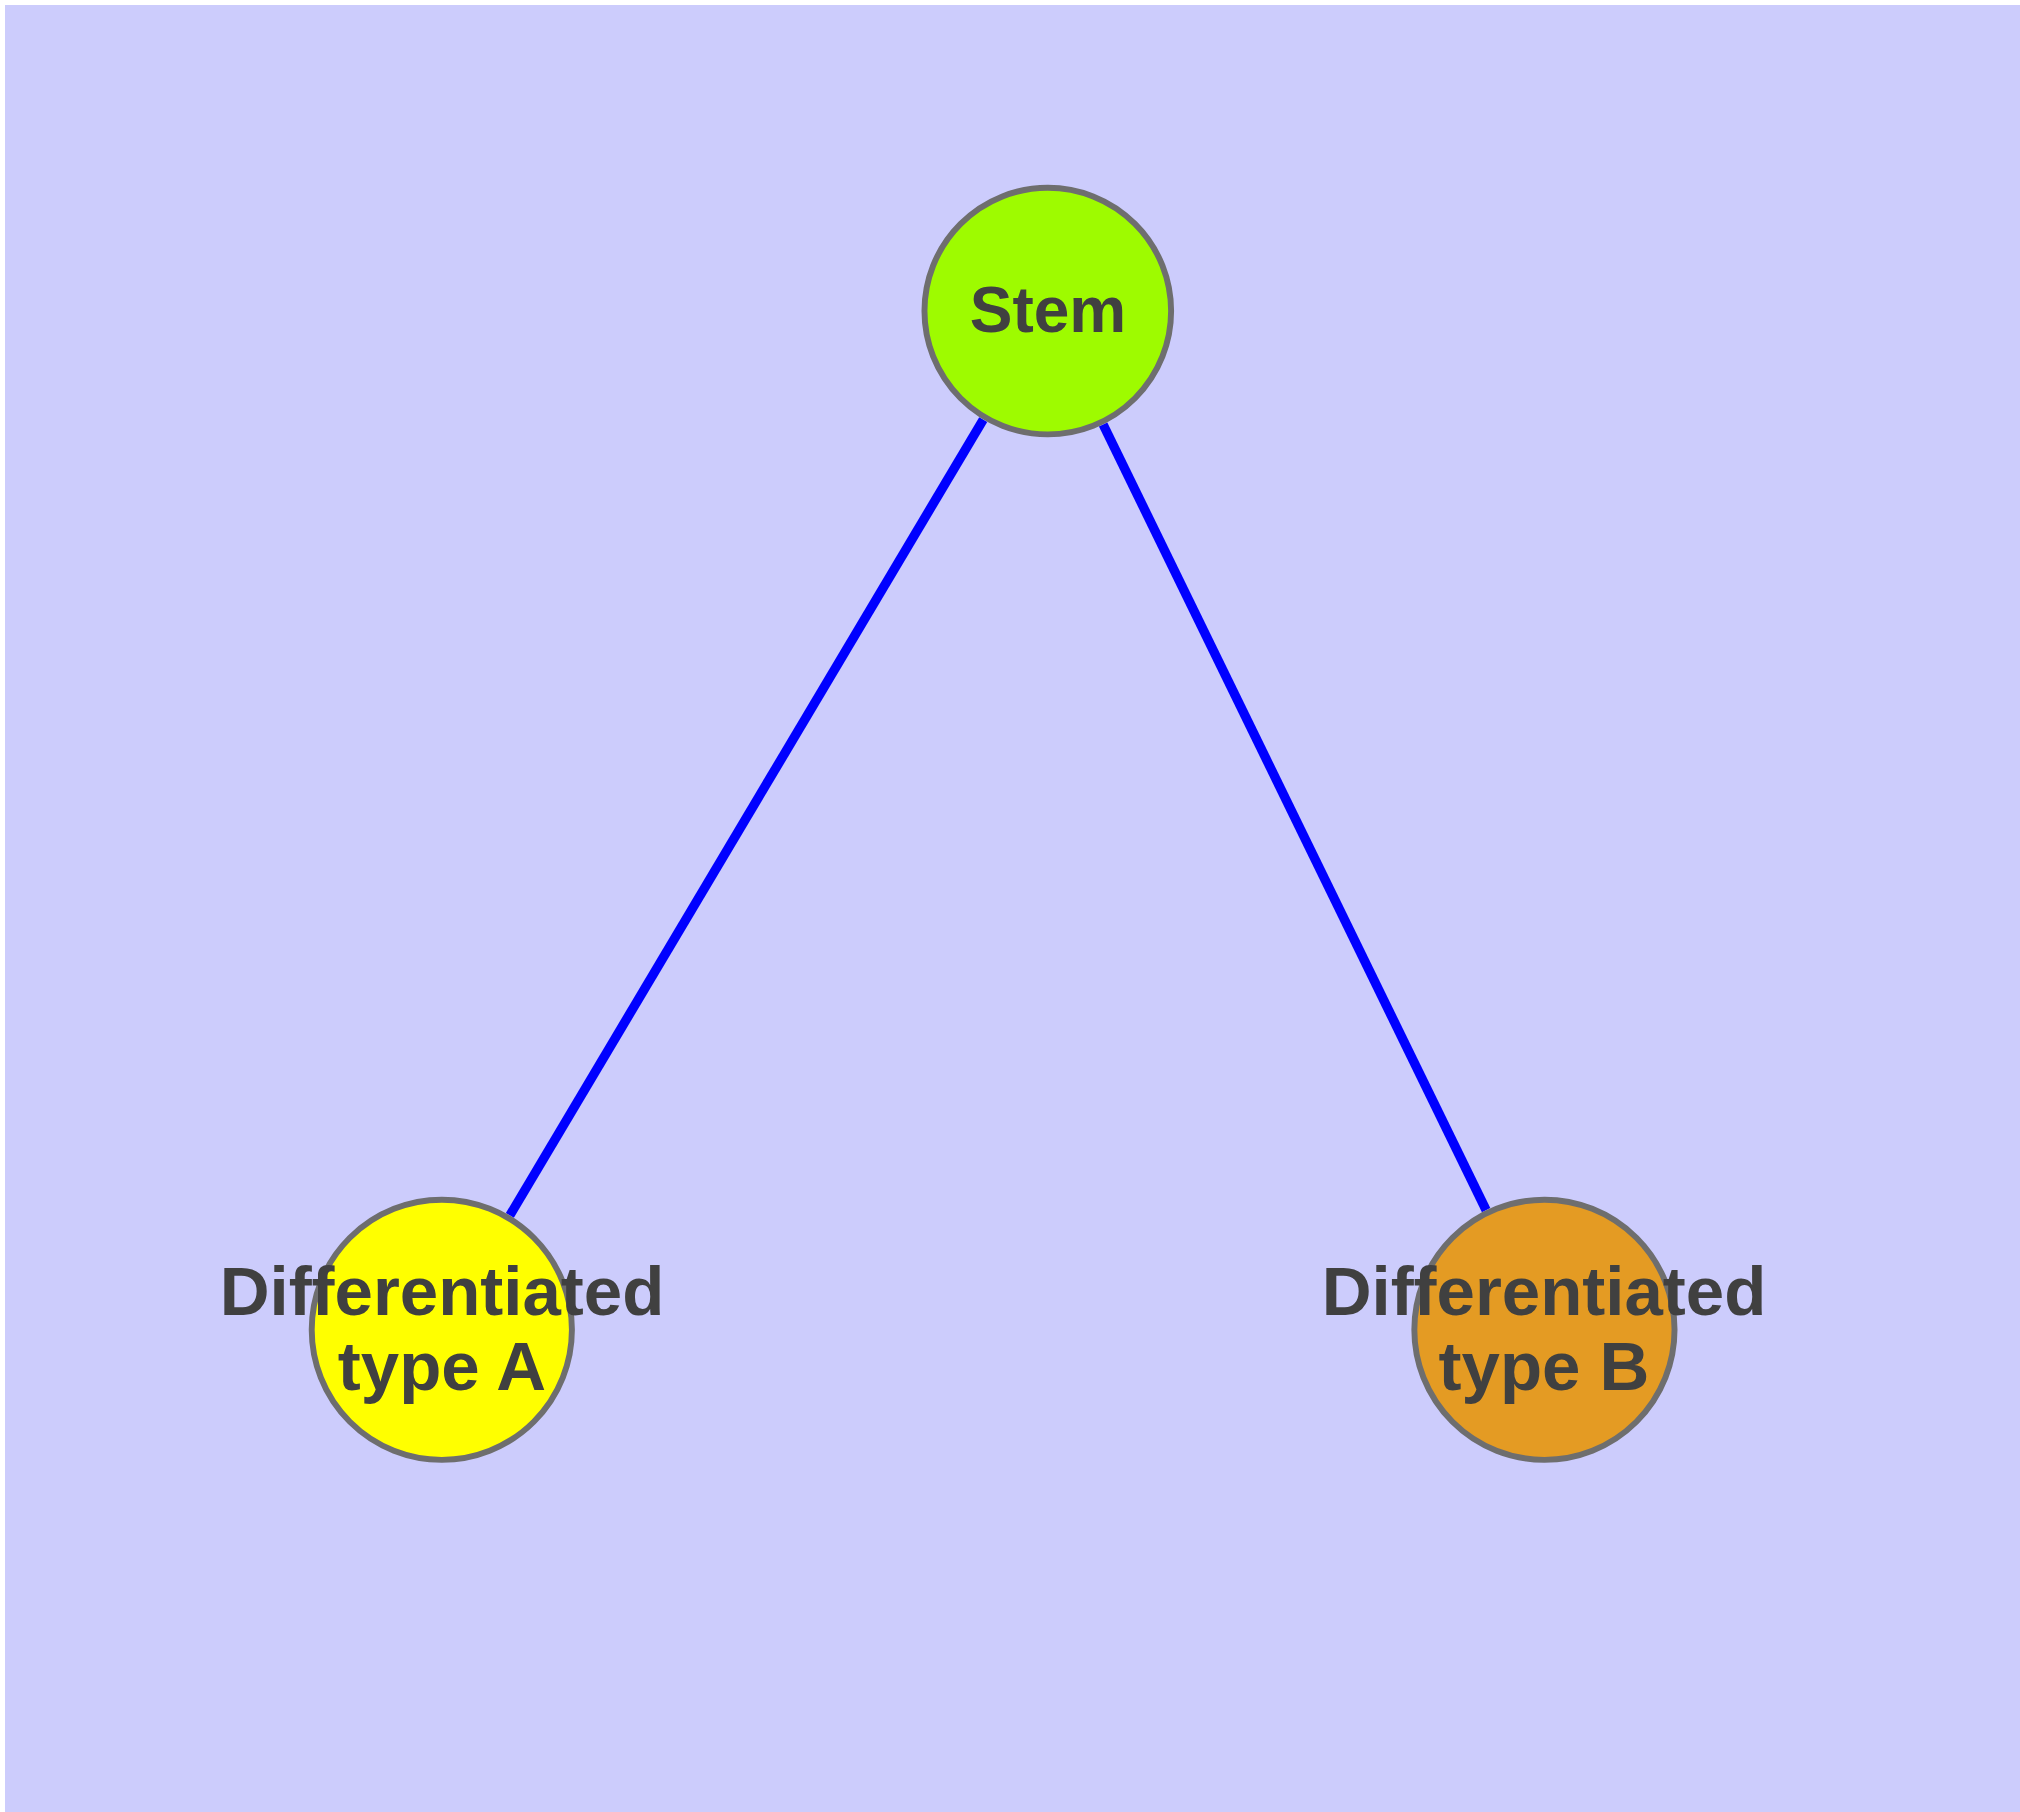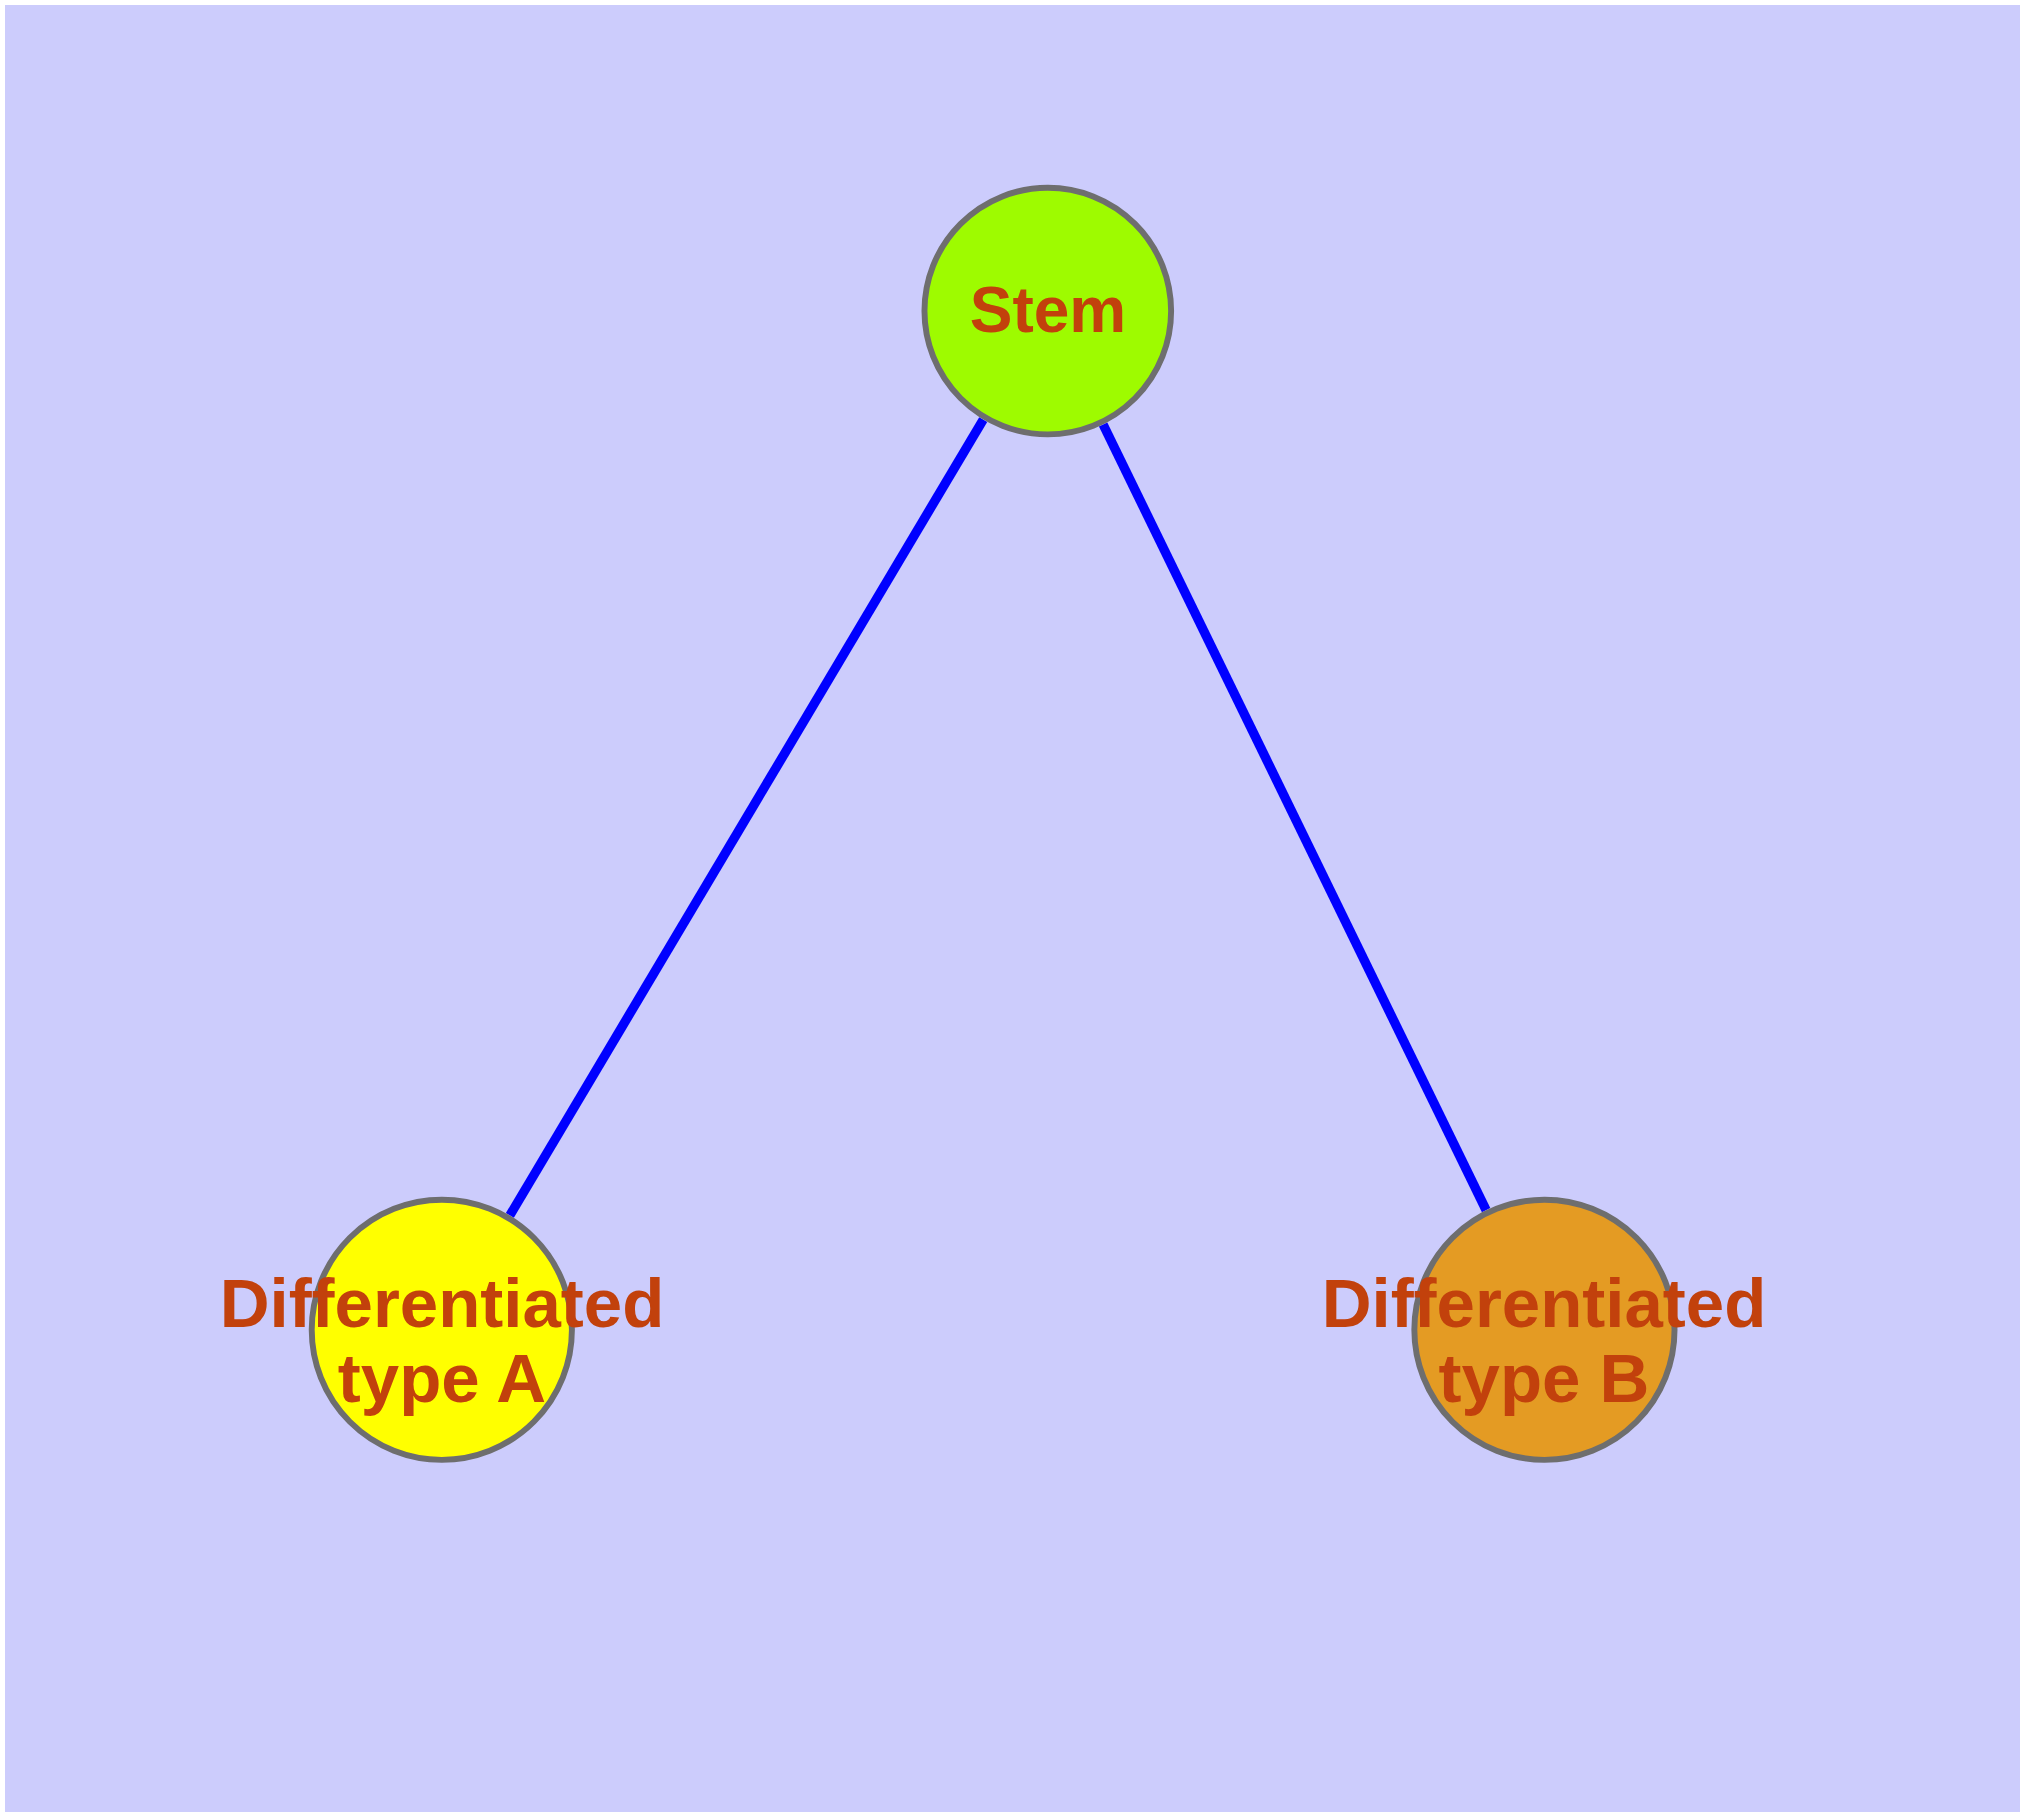--- a/index.html
+++ b/index.html
@@ -27,33 +27,32 @@
   #graph-svg {
     position: absolute;
     left: 0;
     top: 0;
     width: 2021px;
     height: 1812px;
   }
   .node-label {
     position: absolute;
     text-align: center;
-    color: #c2410c;
+    color: #404040;
     font-weight: bold;
     line-height: 1.08;
     white-space: pre;
     pointer-events: none;
     transform: translate(-50%, -50%);
   }
   .label-stem {
     font-size: 64px;
   }
   .label-leaf {
     font-size: 69px;
-    margin-top: 12px;
   }
 </style>
 </head>
 <body>
 
 <div id="canvas">
 
   <div id="plot-bg"></div>
 
   <svg id="graph-svg" viewBox="0 0 2384 2138" xmlns="http://www.w3.org/2000/svg">

